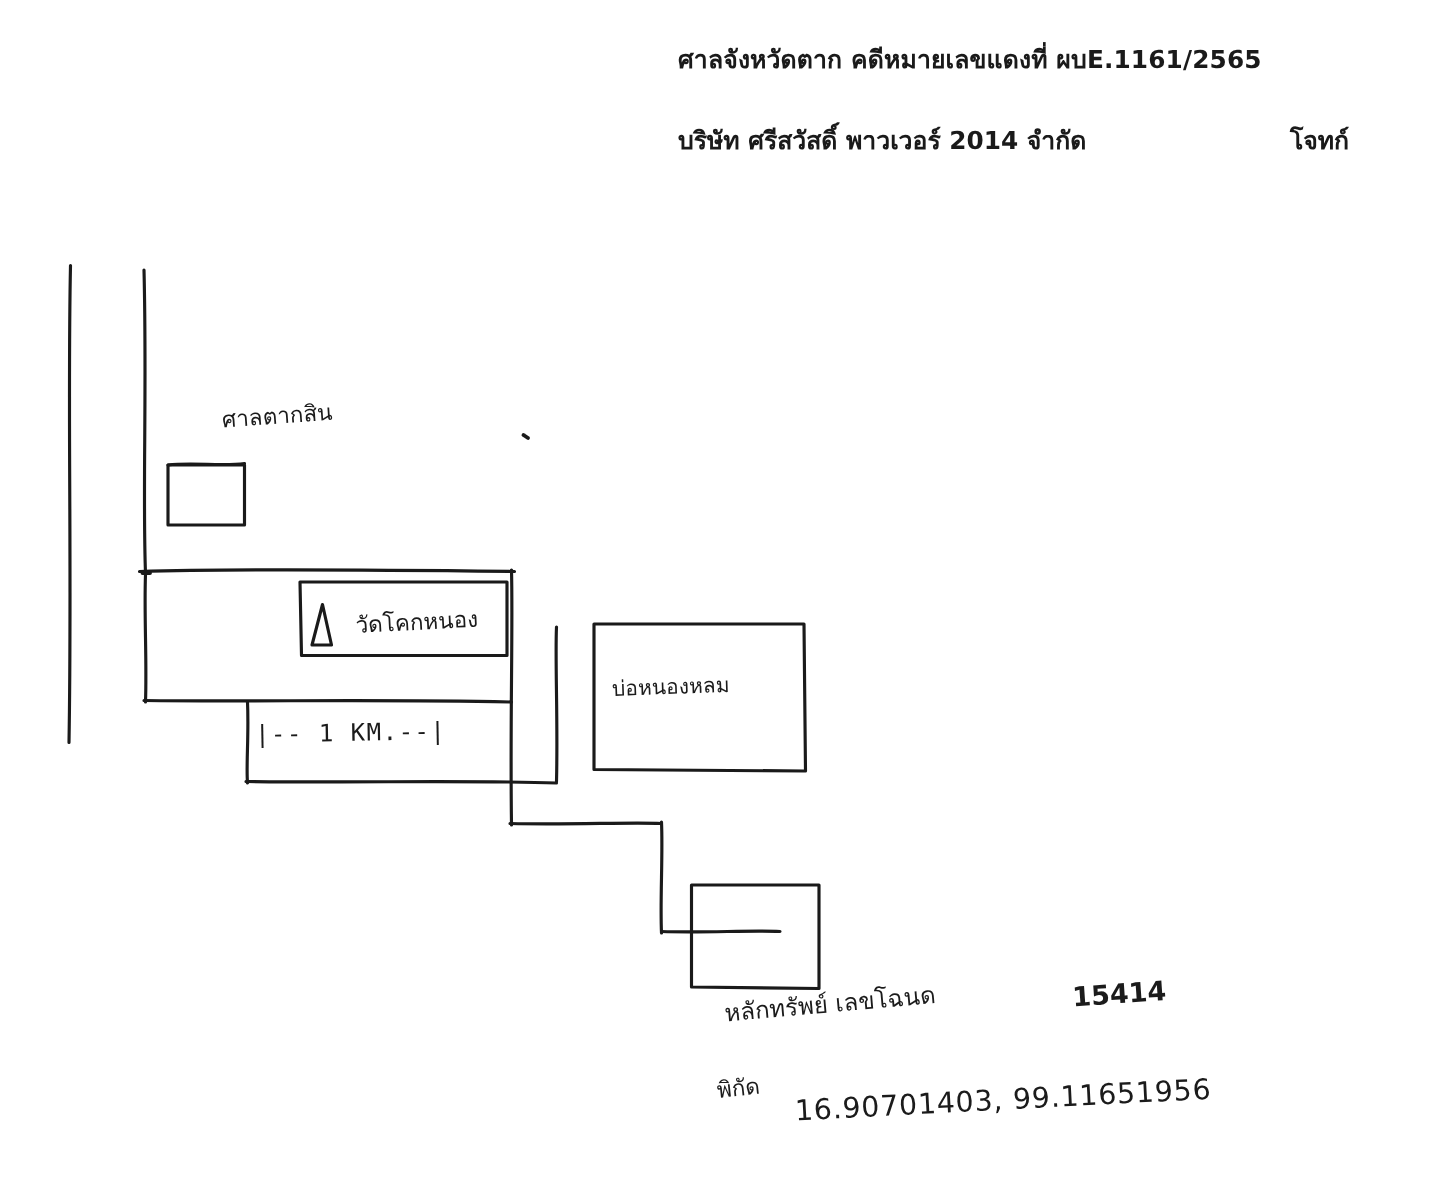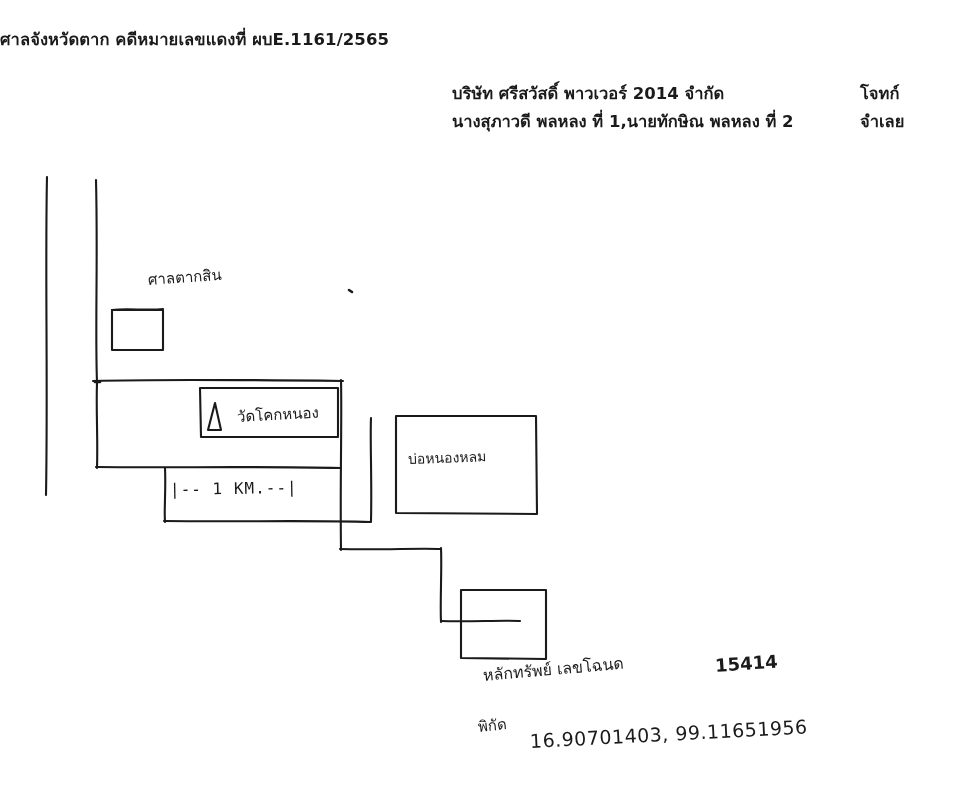--- a/index.html
+++ b/index.html
@@ -29,20 +29,21 @@
     width: 964px;
   }
   .header-line {
     font-family: "DejaVu Sans", sans-serif;
     font-weight: bold;
     font-size: 16.5px;
     letter-spacing: 0.1px;
     white-space: nowrap;
   }
   .case-line {
+    padding-left: 452px;
   }
   .party-block {
     margin-top: 28px;
     position: relative;
     height: 60px;
   }
   .party-row {
     position: absolute;
     left: 452px;
     width: 500px;
@@ -106,24 +107,20 @@
 <div class="page">
 
   <div class="header">
     <div class="header-line case-line">ศาลจังหวัดตาก  คดีหมายเลขแดงที่ ผบE.1161/2565</div>
 
     <div class="party-block">
       <div class="party-row r1">
         <span class="party-name">บริษัท ศรีสวัสดิ์ พาวเวอร์ 2014 จำกัด</span>
         <span class="party-role">โจทก์</span>
       </div>
-      <div class="party-row r2">
-        <span class="party-name">นางสุภาวดี พลหลง ที่ 1,นายทักษิณ พลหลง ที่ 2</span>
-        <span class="party-role">จำเลย</span>
-      </div>
     </div>
   </div>
 
   <div class="sketch">
 
     <svg width="964" height="650" viewBox="0 0 964 650">
       <g fill="none" stroke="#1a1a1a" stroke-width="2.1" stroke-linecap="round" stroke-linejoin="round">
 
         <path d="M 47 27 C 45 120, 48 230, 46 345"></path>
 

